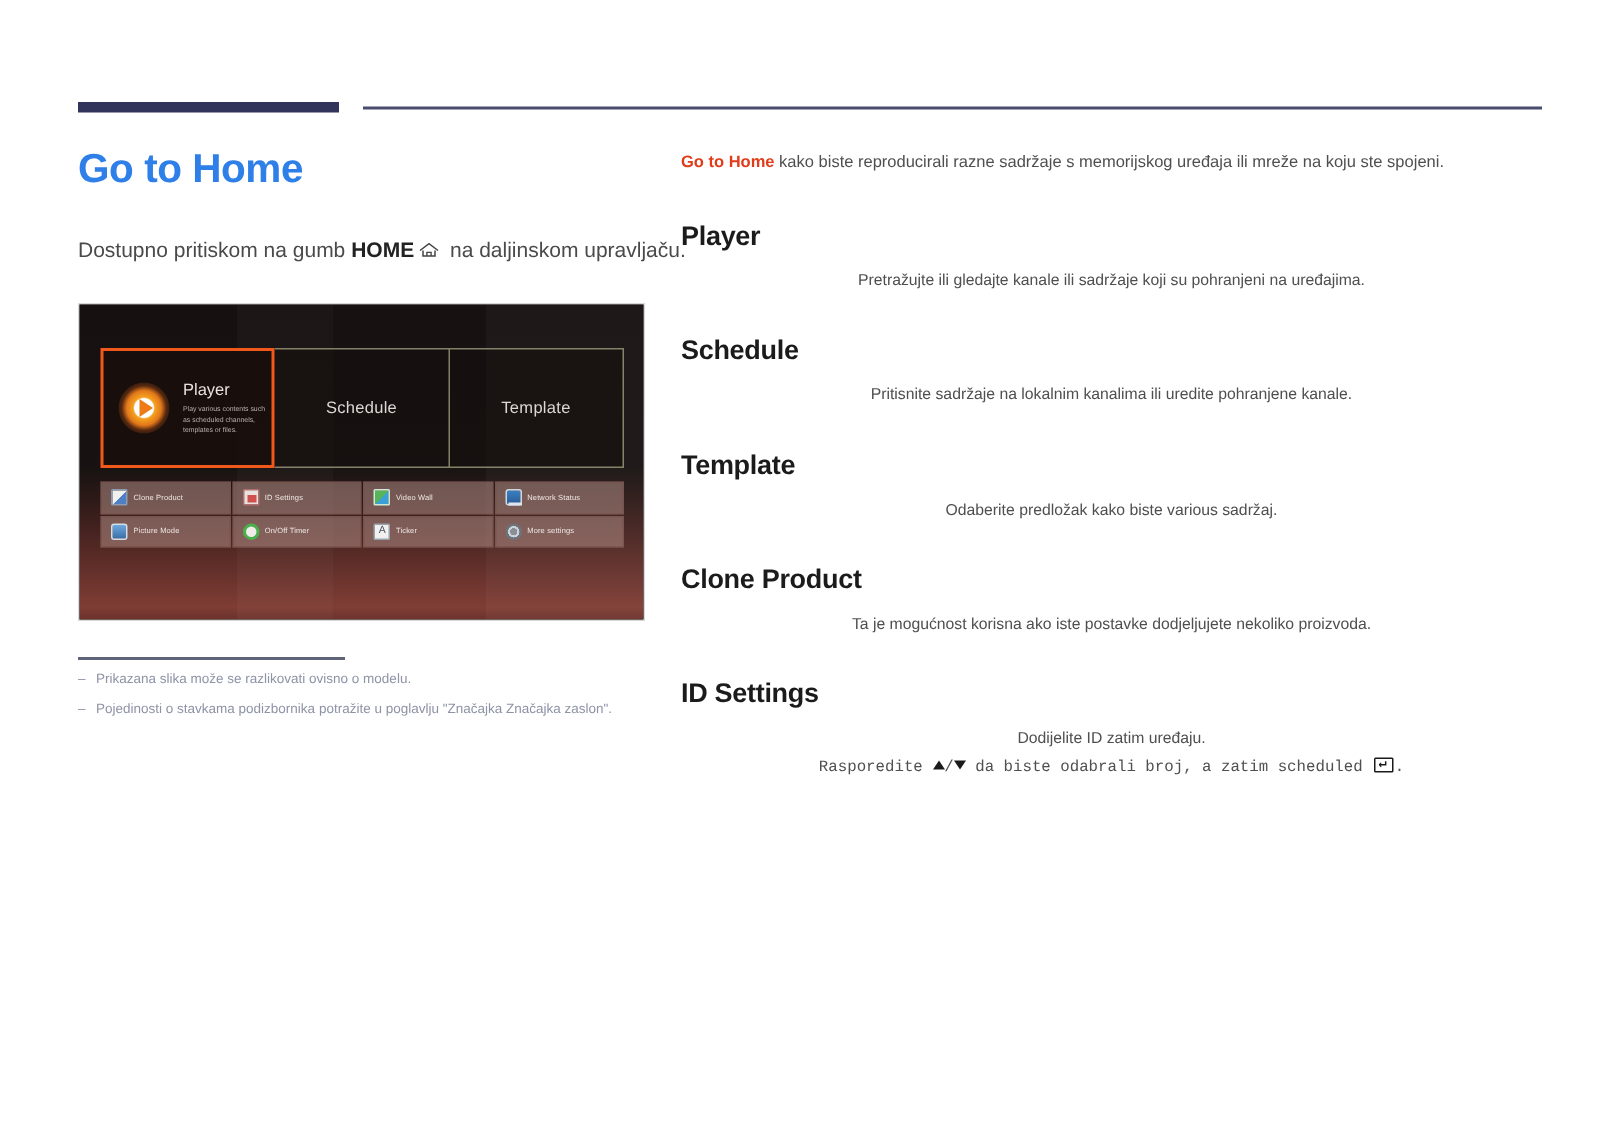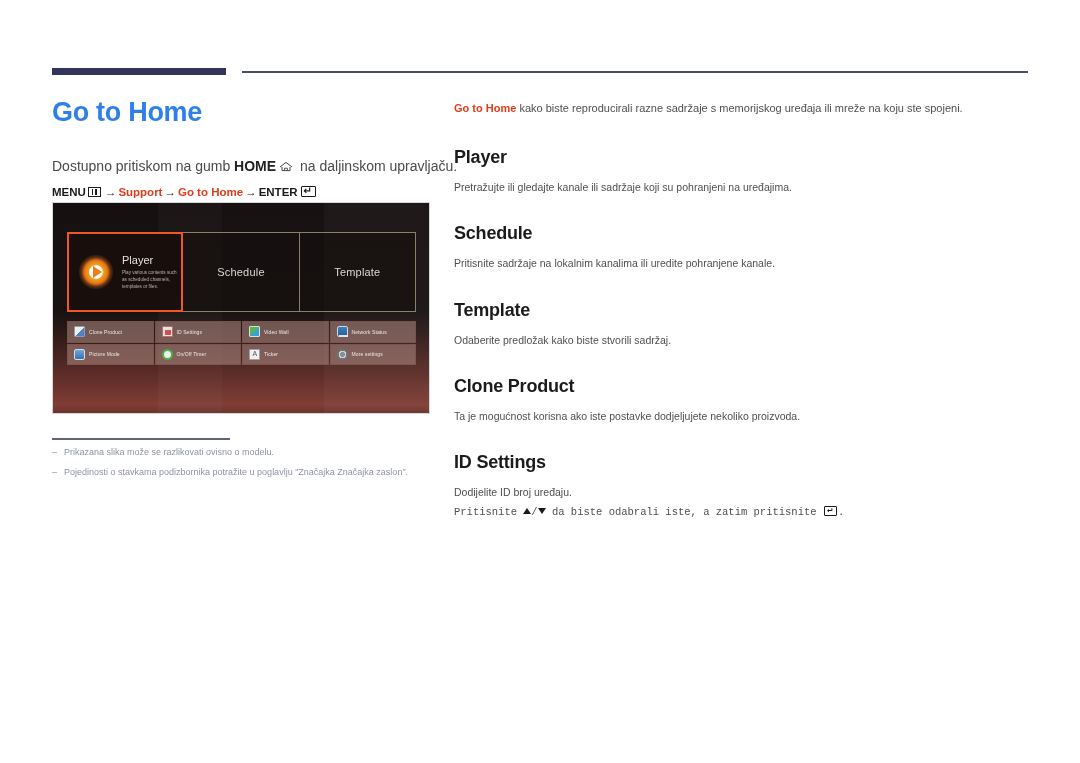--- a/index.html
+++ b/index.html
@@ -279,20 +279,21 @@
     color: #1b1b1b;
     letter-spacing: -0.2px;
     margin-top: 27px;
   }
   .sec-h.first { margin-top: 30px; }
   .sec-p {
     font-size: 10.5px;
     color: #4f4f4f;
     line-height: 1.65;
     margin-top: 11px;
+    text-align: center;
   }
   .sec-p + .sec-p { margin-top: 2px; font-family: Liberation Mono, monospace; }
 
   .glyph-up, .glyph-down {
     display: inline-block;
     width: 0; height: 0;
     vertical-align: 1px;
   }
   .glyph-up { border-left: 4.5px solid transparent; border-right: 4.5px solid transparent; border-bottom: 6px solid #1a1a1a; }
   .glyph-down { border-left: 4.5px solid transparent; border-right: 4.5px solid transparent; border-top: 6px solid #1a1a1a; }
@@ -330,23 +331,20 @@
     <h1 class="page-title">Go to Home</h1>
 
     <div class="access-line">
       <span>Dostupno pritiskom na gumb </span><b>HOME</b><span class="glyph-home"><svg width="14" height="11" viewBox="0 0 14 11">
             <path d="M1 6 L7 1.4 L13 6" fill="none" stroke="#444" stroke-width="1"></path>
             <path d="M3 6 L3 9.6 L11 9.6 L11 6" fill="none" stroke="#444" stroke-width="1"></path>
             <path d="M5.6 9.6 L5.6 7.2 L8.4 7.2 L8.4 9.6" fill="none" stroke="#444" stroke-width="0.9"></path>
           </svg></span><span> na daljinskom upravljaču.</span>
     </div>
 
-    <div class="menu-path">
-      <span>MENU</span><span class="glyph-menu"></span><span class="arrow">→</span><span class="accent">Support</span><span class="arrow">→</span><span class="accent">Go to Home</span><span class="arrow">→</span><span>ENTER</span><span class="glyph-enter"></span>
-    </div>
   </div>
 
   <div class="tv">
     <div class="tv-bg"></div>
 
     <div class="tiles-main">
 
       <div class="tile-main selected">
         <div class="player-icon"></div>
         <div class="player-text">
@@ -418,25 +416,25 @@
       <span class="accent">Go to Home</span><span> kako biste reproducirali razne sadržaje s memorijskog uređaja ili mreže na koju ste spojeni.</span>
     </p>
 
     <h2 class="sec-h first">Player</h2>
     <p class="sec-p">Pretražujte ili gledajte kanale ili sadržaje koji su pohranjeni na uređajima.</p>
 
     <h2 class="sec-h">Schedule</h2>
     <p class="sec-p">Pritisnite sadržaje na lokalnim kanalima ili uredite pohranjene kanale.</p>
 
     <h2 class="sec-h">Template</h2>
-    <p class="sec-p">Odaberite predložak kako biste stvorili sadržaj.</p>
+    <p class="sec-p">Odaberite predložak kako biste various sadržaj.</p>
 
     <h2 class="sec-h">Clone Product</h2>
     <p class="sec-p">Ta je mogućnost korisna ako iste postavke dodjeljujete nekoliko proizvoda.</p>
 
     <h2 class="sec-h">ID Settings</h2>
-    <p class="sec-p">Dodijelite ID broj uređaju.</p>
+    <p class="sec-p">Dodijelite ID zatim uređaju.</p>
     <p class="sec-p">
-      <span>Pritisnite </span><span class="glyph-up"></span><span>/</span><span class="glyph-down"></span><span> da biste odabrali iste, a zatim pritisnite </span><span class="glyph-enter-sm"></span><span>.</span>
+      <span>Rasporedite </span><span class="glyph-up"></span><span>/</span><span class="glyph-down"></span><span> da biste odabrali broj, a zatim scheduled </span><span class="glyph-enter-sm"></span><span>.</span>
     </p>
   </div>
 
 </div>
 
 </body></html>

